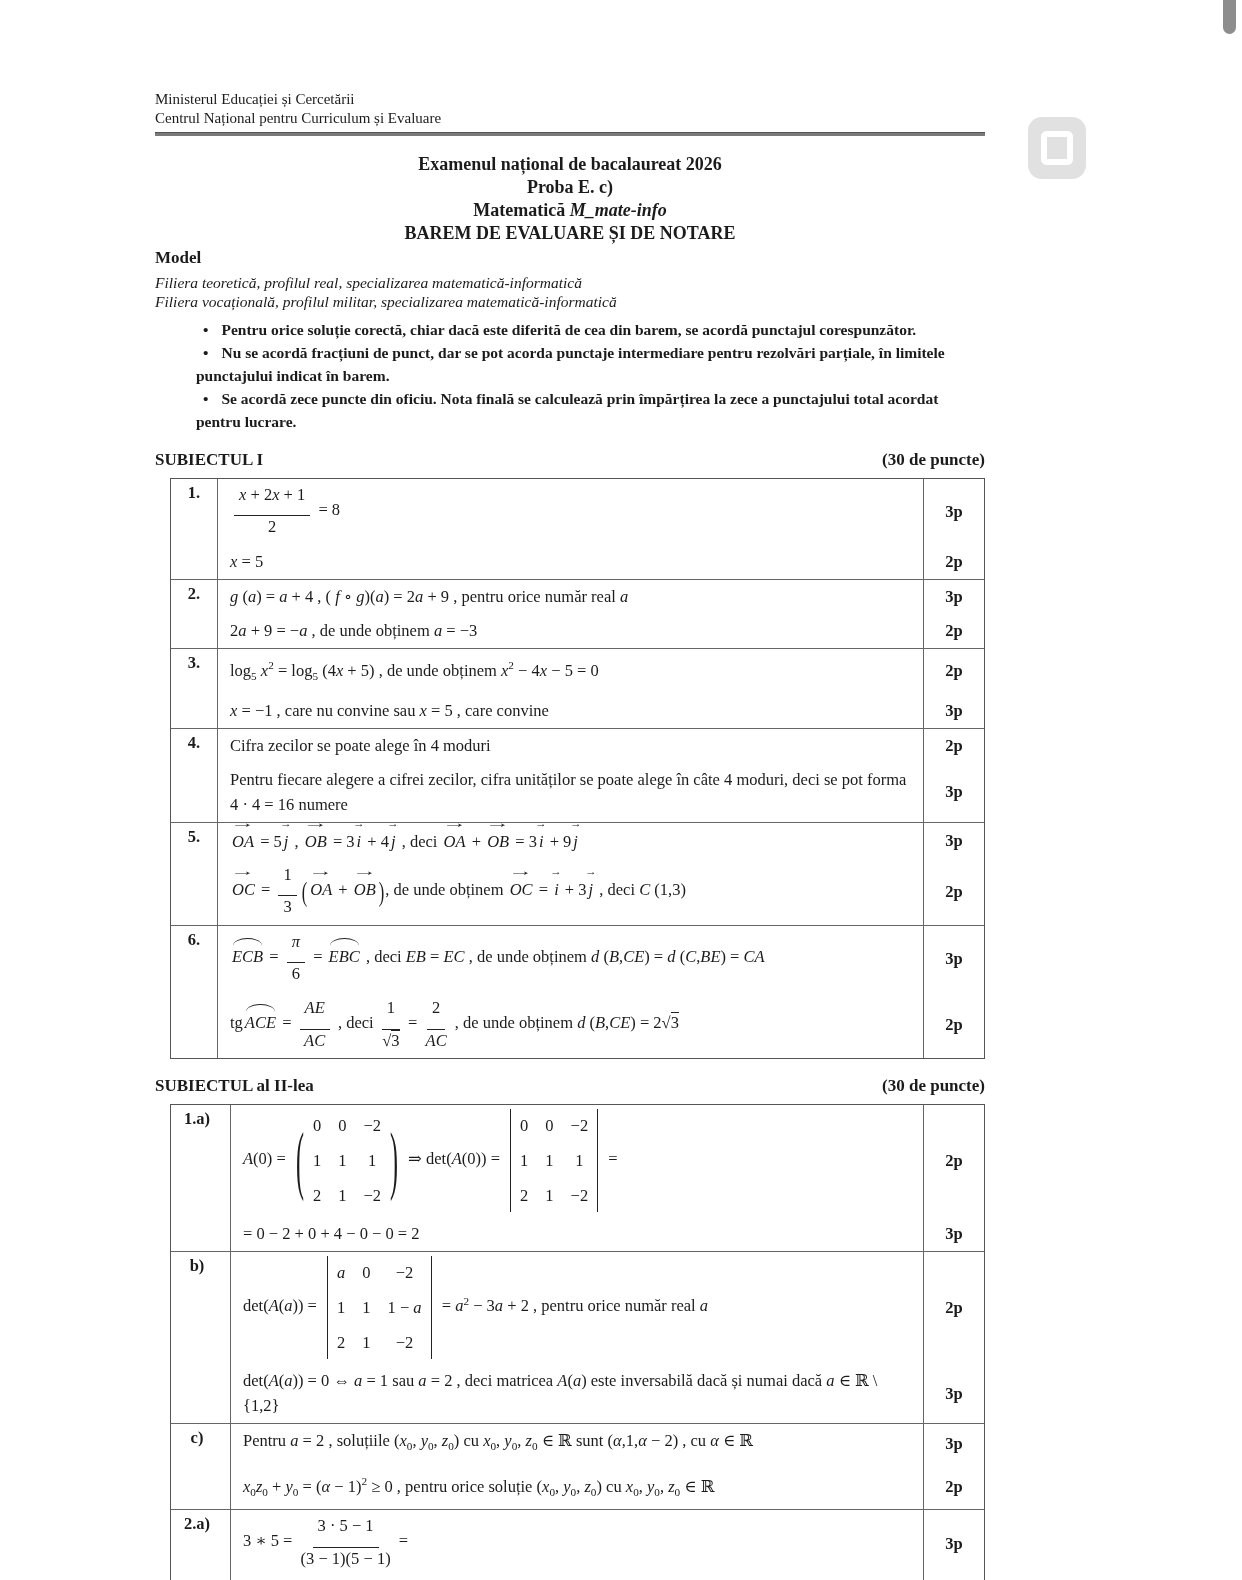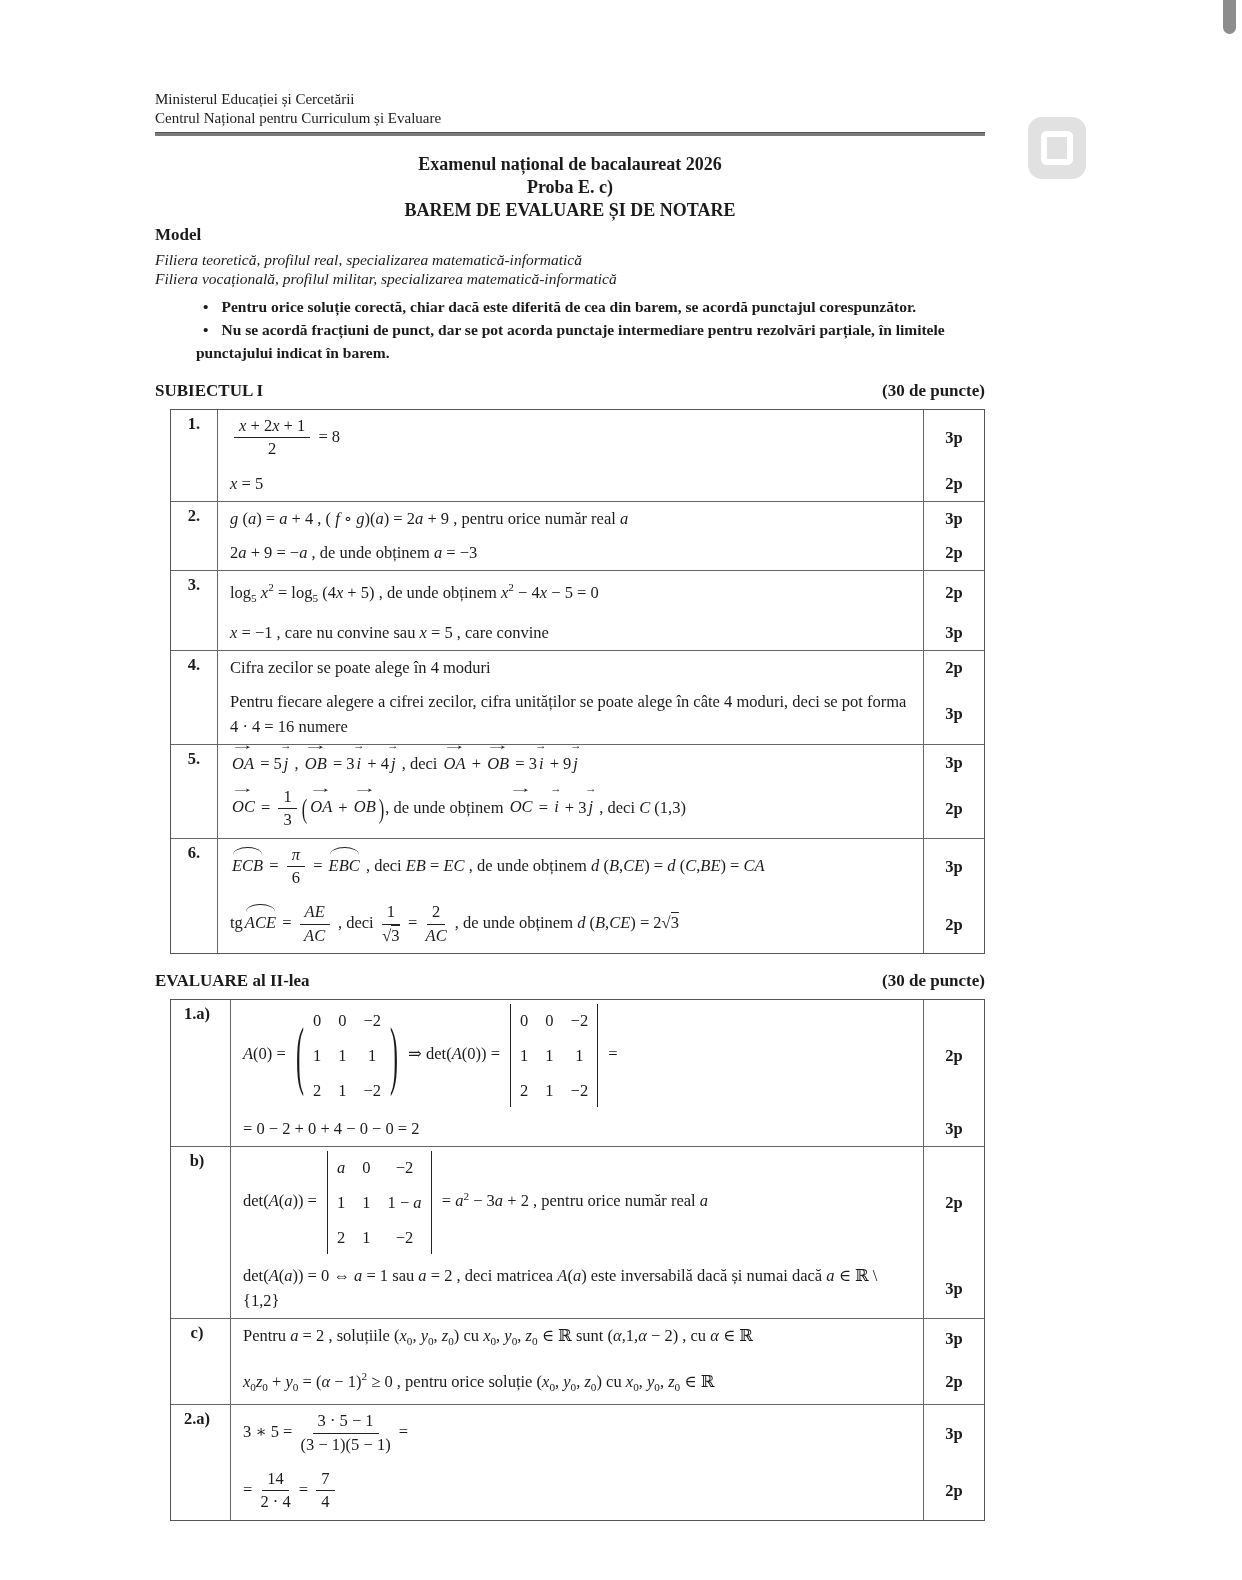--- a/index.html
+++ b/index.html
@@ -42,21 +42,21 @@
   .line{display:flex;flex:1;}
   .lc{flex:1;font-size:16.5px;line-height:25px;padding:4px 10px 5px 12px;}
   .lp{width:60px;flex:0 0 60px;border-left:1px solid #666;display:flex;align-items:center;
         justify-content:center;font-weight:bold;font-size:16.5px;}
 
   
   .lc i{font-family:"Liberation Serif","DejaVu Serif",serif;}
   sub,sup{font-size:68%;}
   .fr{display:inline-flex;flex-direction:column;align-items:center;vertical-align:middle;
         margin:2px 4px;line-height:1.25;text-align:center;}
-  .fn{border-bottom:1.3px solid #222;padding:0 5px 1px;}
+  .fn{border-bottom:1.3px solid #222;padding:0 5px 10px;}
   .fd{padding-top:1px;}
   .vec{position:relative;display:inline-block;padding-top:2px;margin:0 2px;}
   .va{position:absolute;left:50%;top:-10px;transform:translateX(-50%) scaleX(2.1);
         font-style:normal;font-size:12px;line-height:1;}
   .v1 .va{transform:translateX(-50%) scaleX(1.05);top:-9px;font-size:11px;}
   .hat{position:relative;display:inline-block;padding-top:4px;margin:0 2px;}
   .arc{position:absolute;left:1px;right:1px;top:-2px;height:7px;border-top:1.7px solid #222;
         border-radius:100% 100% 0 0/200% 200% 0 0;text-decoration:none;}
   .sq{border-top:1.2px solid #222;}
   .bp{display:inline-block;vertical-align:middle;transform:scaleY(1.7);margin:0 1px;font-style:normal;}
@@ -85,33 +85,35 @@
   <div class="content">
     <div class="hdr">
       <div>Ministerul Educației și Cercetării</div>
       <div>Centrul Național pentru Curriculum și Evaluare</div>
       <div class="hdr-rule"></div>
     </div>
 
     <div class="title-block">
       <div>Examenul național de bacalaureat 2026</div>
       <div>Proba E. c)</div>
+      <div><span>Matematică </span><i>M_mate-info</i></div>
       <div>BAREM DE EVALUARE ȘI DE NOTARE</div>
     </div>
 
     <div class="model-line">Model</div>
 
     <div class="filiera">
       <div>Filiera teoretică, profilul real, specializarea matematică-informatică</div>
       <div>Filiera vocațională, profilul militar, specializarea matematică-informatică</div>
     </div>
 
     <div class="bullets">
       <div class="bullet"><span class="dot">•</span><span>Pentru orice soluție corectă, chiar dacă este diferită de cea din barem, se acordă punctajul corespunzător.</span></div>
       <div class="bullet"><span class="dot">•</span><span>Nu se acordă fracțiuni de punct, dar se pot acorda punctaje intermediare pentru rezolvări parțiale, în limitele punctajului indicat în barem.</span></div>
+      <div class="bullet"><span class="dot">•</span><span>Se acordă zece puncte din oficiu. Nota finală se calculează prin împărțirea la zece a punctajului total acordat pentru lucrare.</span></div>
     </div>
 
     <div class="subject-head">
       <span>SUBIECTUL I</span>
       <span>(30 de puncte)</span>
     </div>
     <div class="btable t1">
         <div class="trow">
           <div class="tnum">1.</div>
           <div class="tlines">
@@ -204,21 +206,21 @@
                   <span class="fn">2</span>
                   <span class="fd"><i>AC</i></span>
                 </span> , de unde obținem <i>d</i> (<i>B</i>,<i>CE</i>) = 2√<span class="sq">3</span></div>
               <div class="lp">2p</div>
             </div>
           </div>
         </div>
       </div>
 
     <div class="subject-head">
-      <span>EVALUARE al II-lea</span>
+      <span>SUBIECTUL al II-lea</span>
       <span>(30 de puncte)</span>
     </div>
     <div class="btable t2">
         <div class="trow">
           <div class="tnum">1.a)</div>
           <div class="tlines">
             <div class="line">
               <div class="lc"><i>A</i>(0) = <span class="mx">
                   <span class="bp bpm">(</span>
                   <span class="mg">

